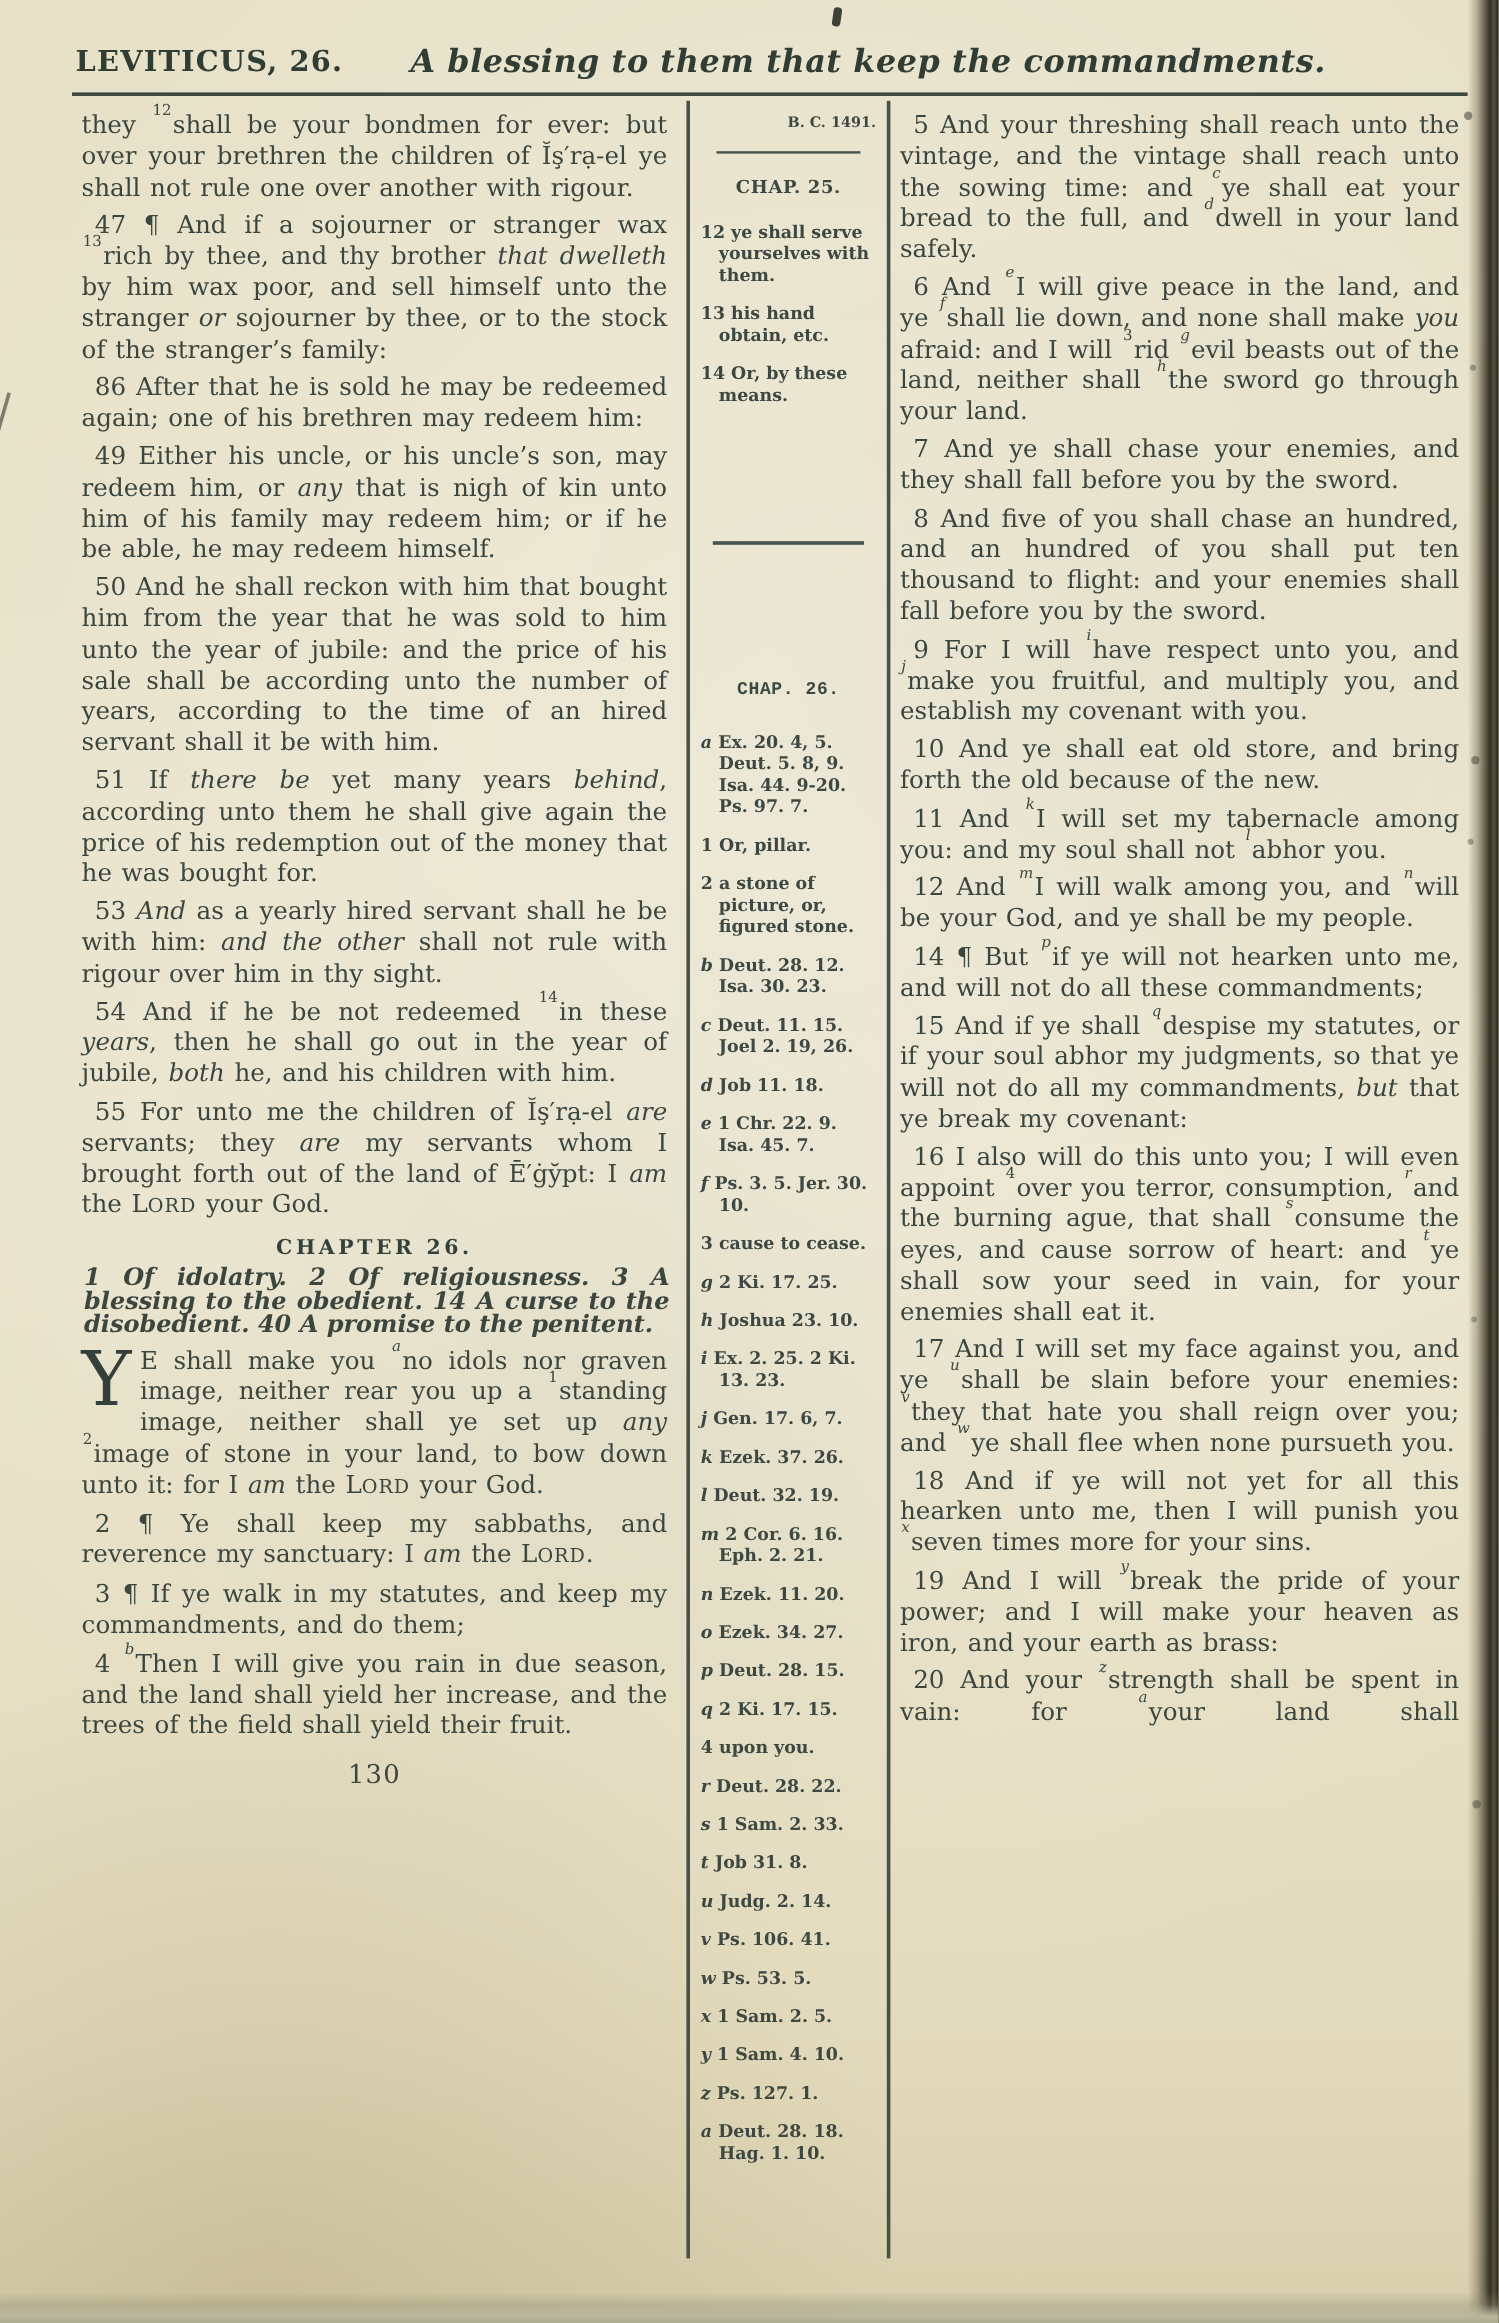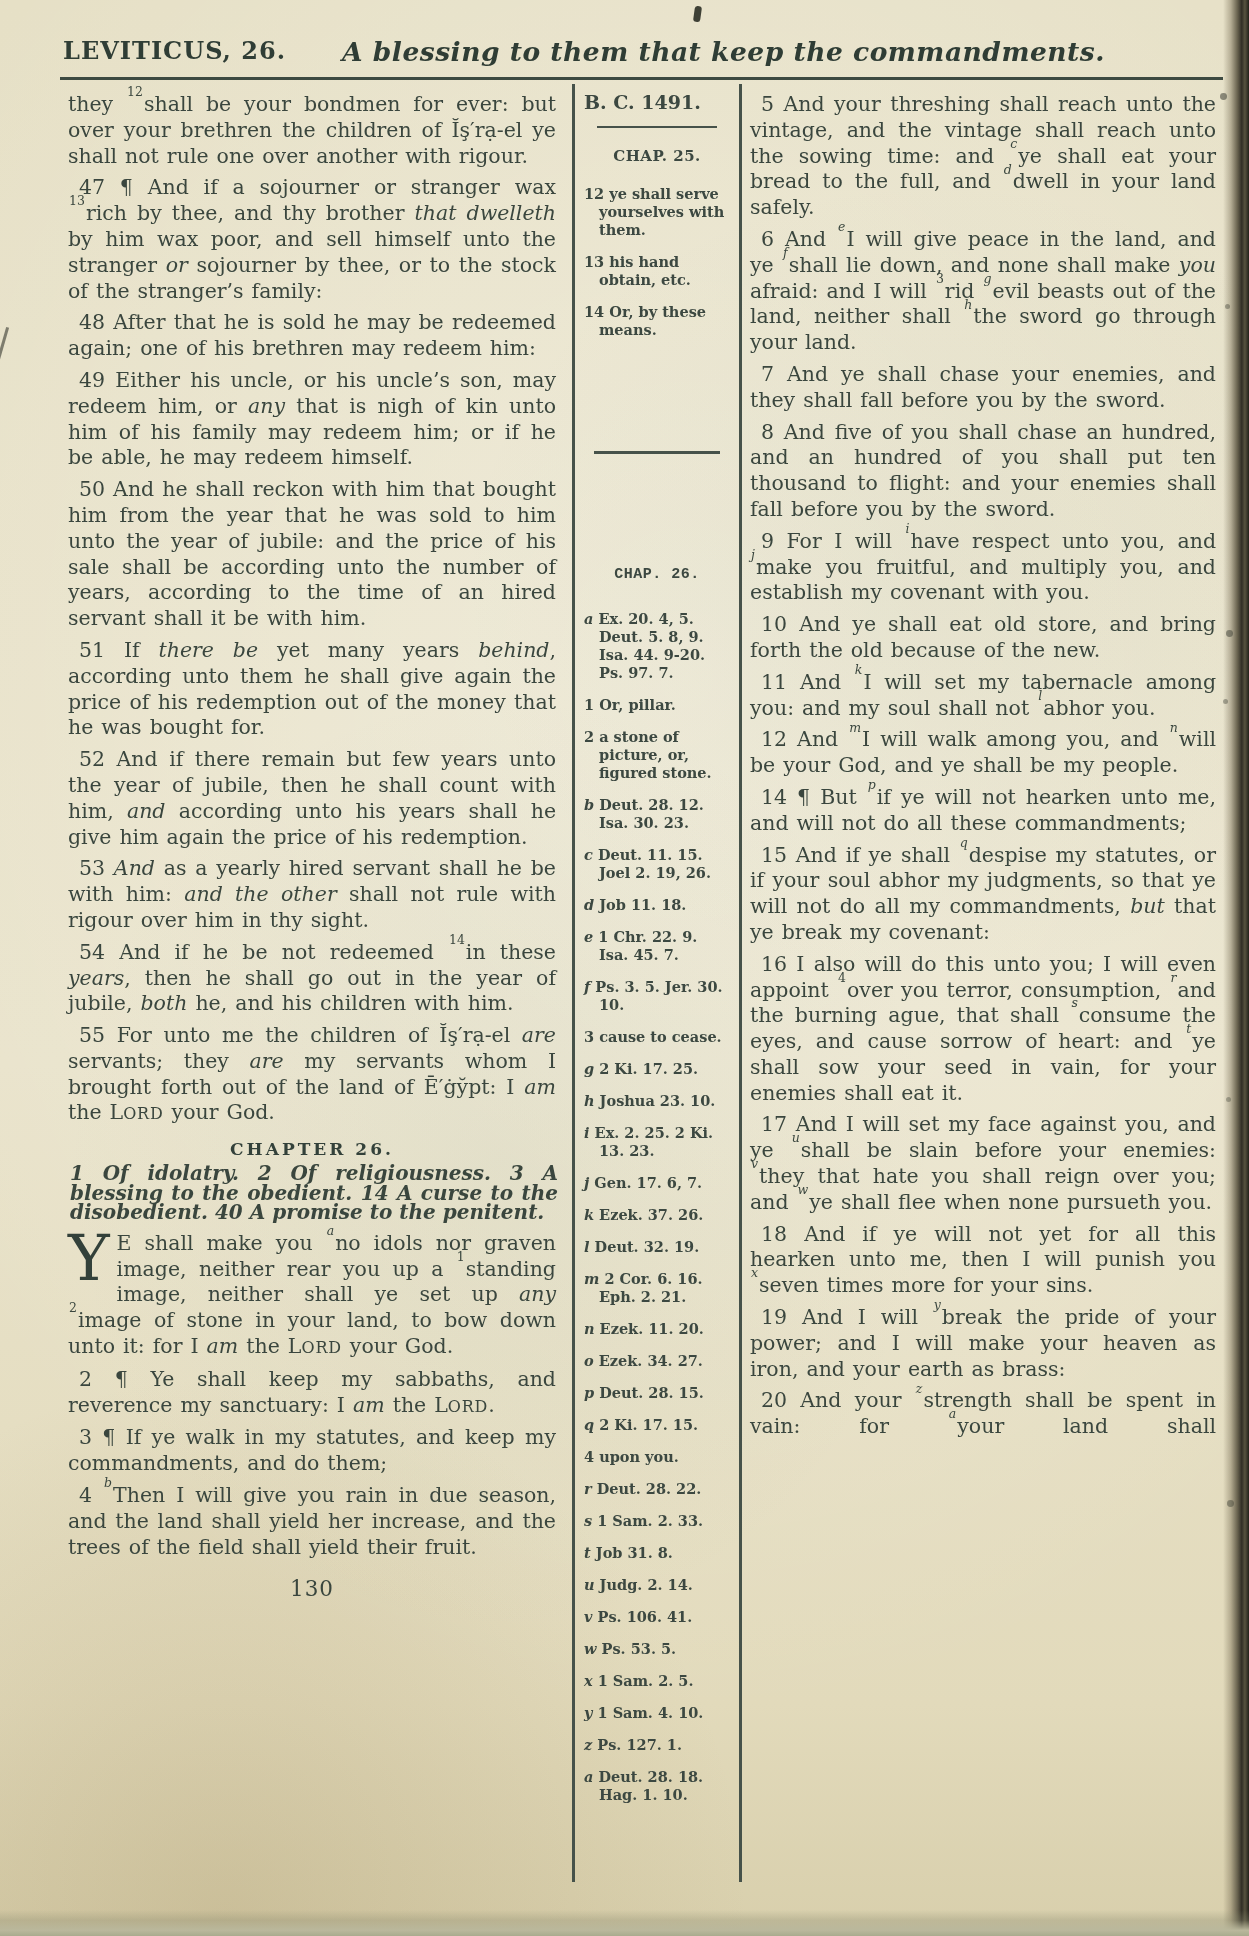--- a/index.html
+++ b/index.html
@@ -29,21 +29,21 @@
   .verse.noindent{text-indent:0;}
   .verse.cont{text-align-last:justify;}
   sup{font-size:12.5px;line-height:0;position:relative;top:-7px;margin:0 1px;}
   sup.it{font-style:italic;}
   .sc{font-size:0.78em;letter-spacing:0.8px;}
   .chapter-heading{margin:12px 0 5px;text-align:center;font-size:17px;font-weight:700;letter-spacing:3px;color:#33413a;}
   .chapter-summary{margin:0 0 8px;font-style:italic;font-size:20px;line-height:19.5px;text-align:justify;padding:0 4px 0 8px;font-weight:700;}
   .drop-cap{float:left;font-size:63px;line-height:48px;padding:4px 7px 0 0;color:#33413a;}
   .page-number{margin-top:16px;text-align:center;font-size:21.5px;letter-spacing:1px;}
   
-  .bc{margin-top:3px;text-align:left;font-size:19px;}
+  .bc{margin-top:3px;text-align:right;font-size:12px;}
   .mc-rule{height:2px;background:#46524a;}
   .mc-rule.short{margin:15px 13px 19px;}
   .mc-rule.mid{margin:112px 10px 112px;height:3px;}
   .chap-label{text-align:center;margin:0 0 20px;font-size:15px;letter-spacing:0.5px;}
   .chap-label.c26{margin-bottom:26px;font-family:Liberation Mono, monospace;}
   .mnote{margin:0 0 14px;padding-left:15px;text-indent:-15px;}
   
   .edge-right{position:absolute;right:0;top:0;width:26px;height:100%;
     background:linear-gradient(90deg, rgba(0,0,0,0) 0%, rgba(120,110,85,0.45) 30%, #6a6450 55%, #312e25 72%, #57533f 84%, #23211a 100%);}
   .edge-bottom{position:absolute;left:0;bottom:0;width:100%;height:26px;
@@ -62,25 +62,24 @@
 
   <span class="book-title">LEVITICUS, 26.</span>
   <span class="running-head">A blessing to them that keep the commandments.</span>
   <div class="header-rule"></div>
 
   <div class="col-left">
     <div>
 
     <p class="verse noindent">they <sup>12</sup>shall be your bondmen for ever: but over your brethren the children of Ĭş′rạ-el ye shall not rule one over another with rigour.</p>
         <p class="verse">47 ¶ And if a sojourner or stranger wax <sup>13</sup>rich by thee, and thy brother <i>that dwelleth</i> by him wax poor, and sell himself unto the stranger <i>or</i> sojourner by thee, or to the stock of the stranger’s family:</p>
-        <p class="verse">48 After that he is sold he may be redeemed again; one of his brethren may redeem him:</p>
+        <p class="verse">86 After that he is sold he may be redeemed again; one of his brethren may redeem him:</p>
         <p class="verse">49 Either his uncle, or his uncle’s son, may redeem him, or <i>any</i> that is nigh of kin unto him of his family may redeem him; or if he be able, he may redeem himself.</p>
         <p class="verse">50 And he shall reckon with him that bought him from the year that he was sold to him unto the year of jubile: and the price of his sale shall be according unto the number of years, according to the time of an hired servant shall it be with him.</p>
         <p class="verse">51 If <i>there be</i> yet many years <i>behind</i>, according unto them he shall give again the price of his redemption out of the money that he was bought for.</p>
-        <p class="verse">52 And if there remain but few years unto the year of jubile, then he shall count with him, <i>and</i> according unto his years shall he give him again the price of his redemption.</p>
         <p class="verse">53 <i>And</i> as a yearly hired servant shall he be with him: <i>and the other</i> shall not rule with rigour over him in thy sight.</p>
         <p class="verse">54 And if he be not redeemed <sup>14</sup>in these <i>years</i>, then he shall go out in the year of jubile, <i>both</i> he, and his children with him.</p>
         <p class="verse">55 For unto me the children of Ĭş′rạ-el <i>are</i> servants; they <i>are</i> my servants whom I brought forth out of the land of Ē′ġy̆pt: I <i>am</i> the L<span class="sc">ORD</span> your God.</p>
       </div>
     <h2 class="chapter-heading">CHAPTER 26.</h2>
     <p class="chapter-summary">1 <i>Of idolatry.</i> 2 <i>Of religiousness.</i> 3 <i>A blessing to the obedient.</i> 14 <i>A curse to the disobedient.</i> 40 <i>A promise to the penitent.</i></p>
     <p class="verse noindent"><span class="drop-cap">Y</span><span>E shall make you <sup class="it">a</sup>no idols nor graven image, neither rear you up a <sup>1</sup>standing image, neither shall ye set up <i>any</i> <sup>2</sup>image of stone in your land, to bow down unto it: for I <i>am</i> the L<span class="sc">ORD</span> your God.</span></p>
     <div>
 
     <p class="verse">2 ¶ Ye shall keep my sabbaths, and reverence my sanctuary: I <i>am</i> the L<span class="sc">ORD</span>.</p>

